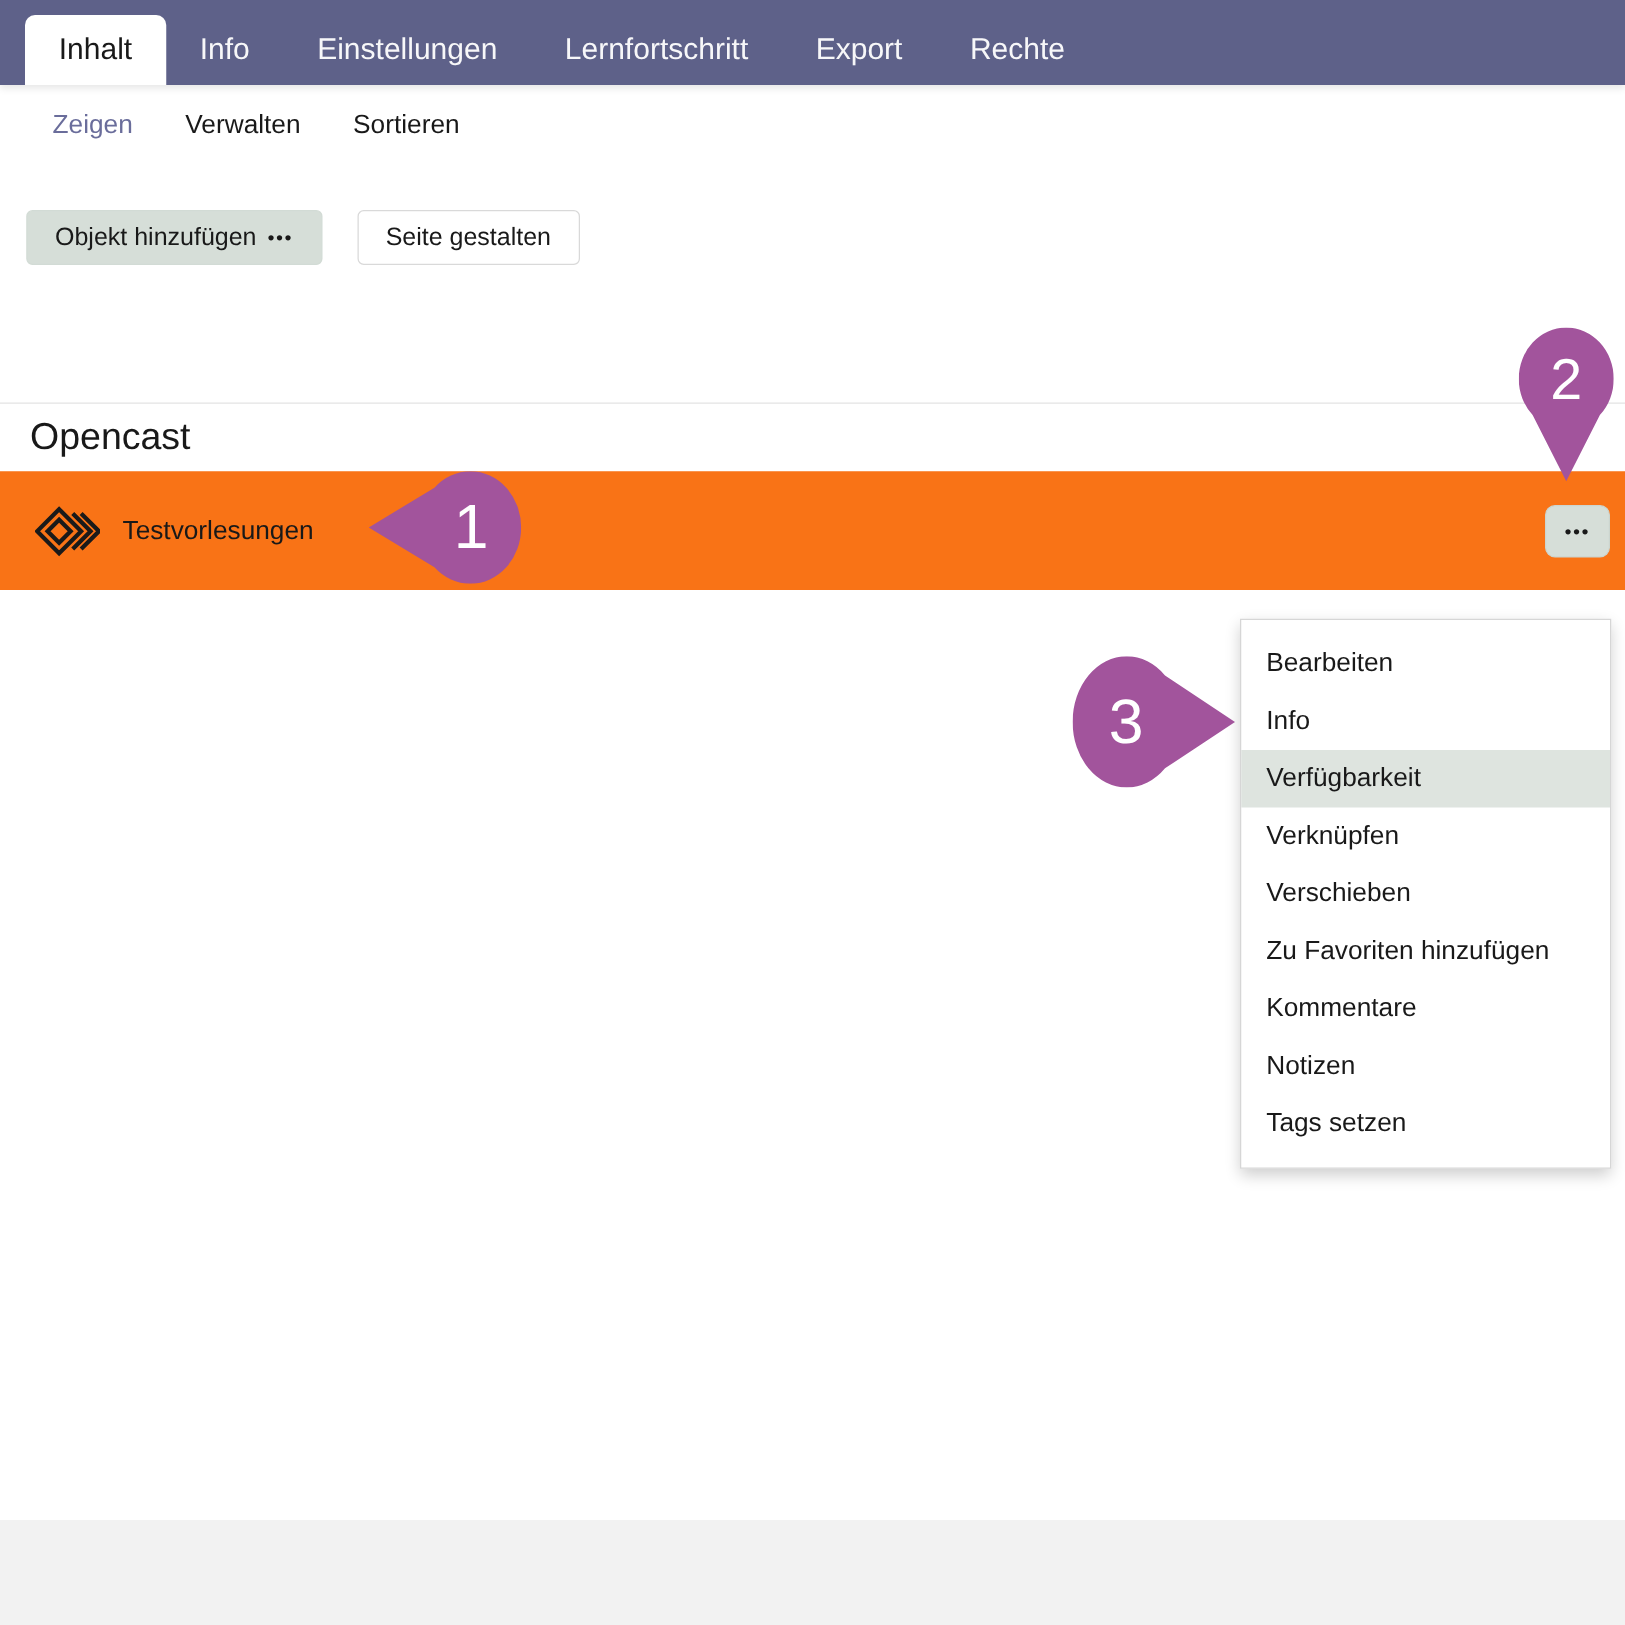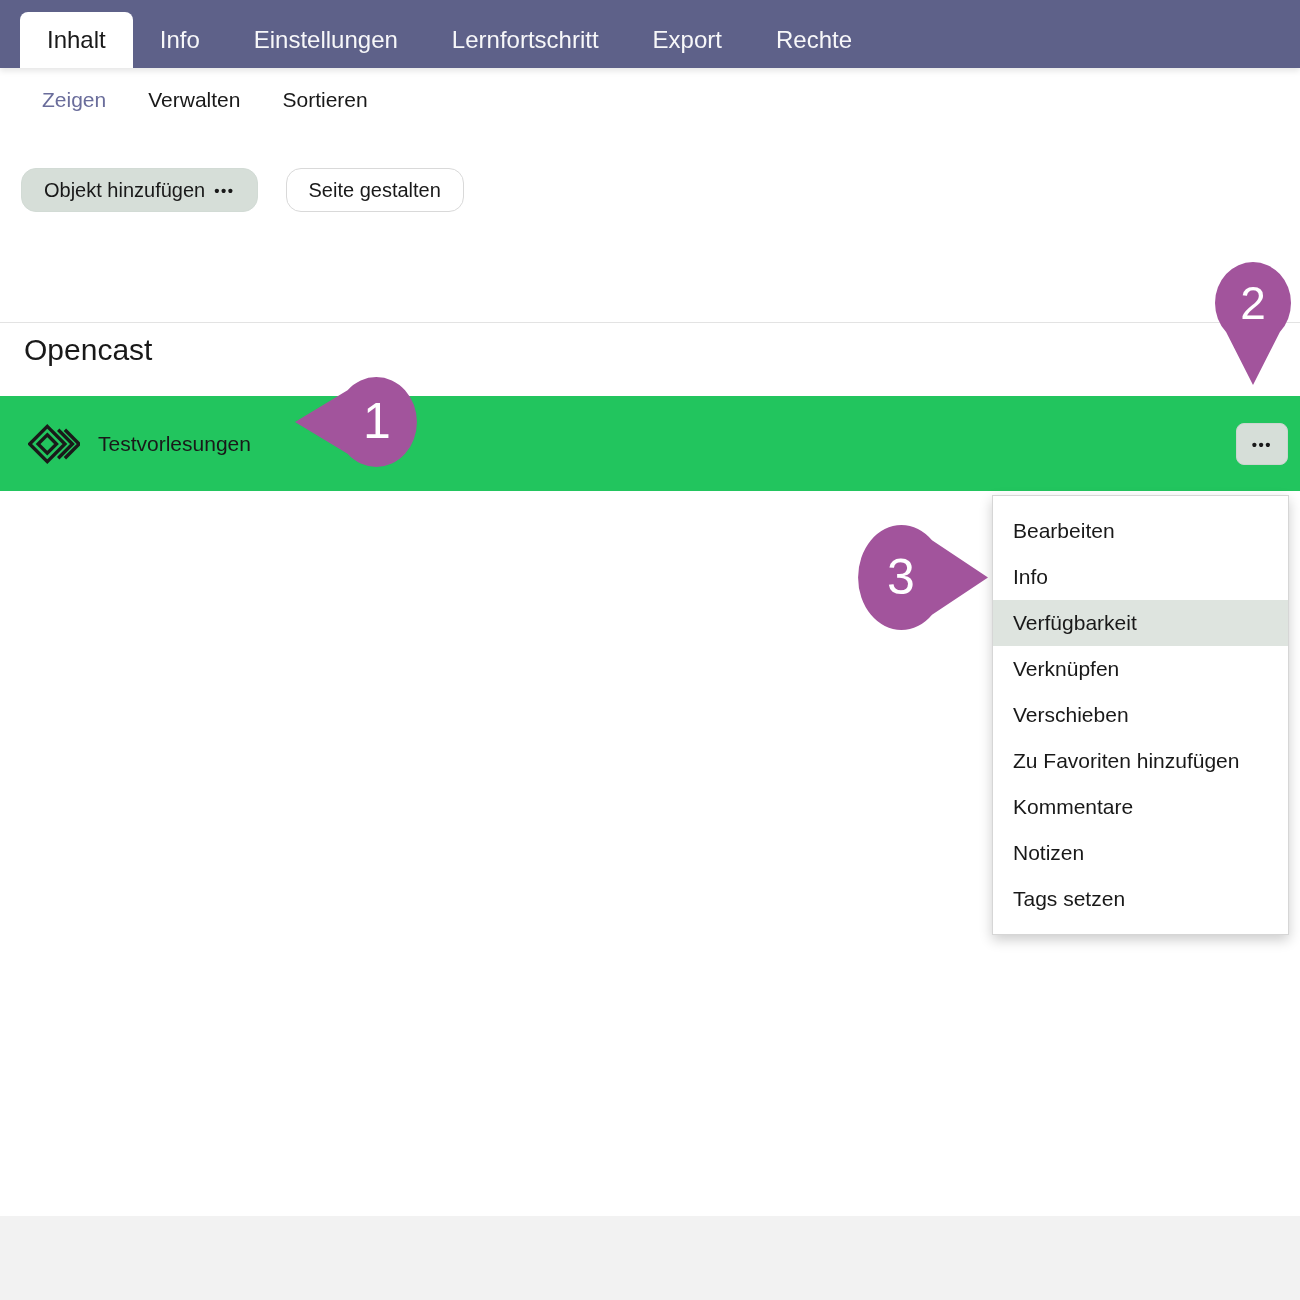--- a/index.html
+++ b/index.html
@@ -29,38 +29,38 @@
     position:absolute; top:68px; left:0; height:64px;
     display:flex; align-items:center; padding-left:42px; gap:42px; z-index:1;
   }
   .subtab { font-size:21px; color:#191919; cursor:pointer; text-decoration:none; }
   .subtab.active { color:#6a6d9b; }
 
   
   .toolbar { position:absolute; top:168px; left:21px; display:flex; gap:28px; }
   .btn {
     height:44px; display:flex; align-items:center; padding:0 22px;
-    font-size:20px; color:#191919; border-radius:15px; cursor:pointer;
+    font-size:20px; color:#191919; border-radius:5px; cursor:pointer;
     font-family:inherit;
   }
   .btn-primary { background:#d6ded8; border:1px solid #d2dbd5; }
   .btn-outline { background:#ffffff; border:1px solid #d9d9d9; }
   .dots { font-size:15px; letter-spacing:1.5px; font-weight:bold; }
   .btn-primary .dots { margin-left:9px; }
 
   
   .content-block {
     position:absolute; top:322px; left:0; width:1300px;
     border-top:1px solid #e3e3e3;
   }
   .section-title { margin:10px 0 12px 24px; font-size:30px; font-weight:500; color:#191919; }
 
   .item-row {
-    position:absolute; top:396px; left:0; width:1300px; height:95px;
-    background:#22c55e; display:flex; align-items:center;
+    position:absolute; top:377px; left:0; width:1300px; height:95px;
+    background:#f97316; display:flex; align-items:center;
   }
   .item-icon { margin-left:28px; display:flex; }
   .item-title { margin-left:18px; font-size:21px; color:#191919; text-decoration:none; cursor:pointer; }
   .actions-btn {
     position:absolute; right:12px; top:27px; width:52px; height:42px;
     background:#d6ded8; border:1px solid #ccd5cf; border-radius:8px;
     display:flex; align-items:center; justify-content:center; cursor:pointer;
     font-family:inherit; color:#191919;
   }
 

